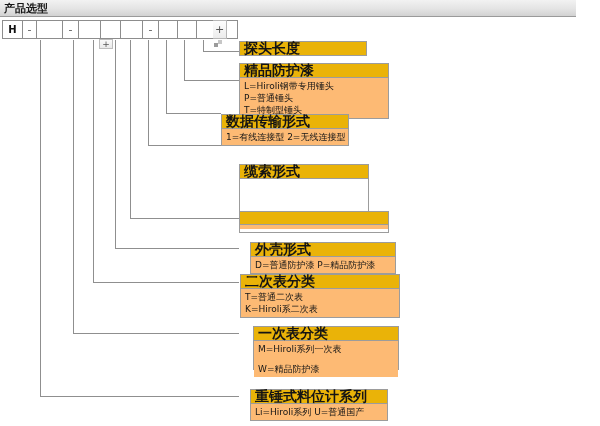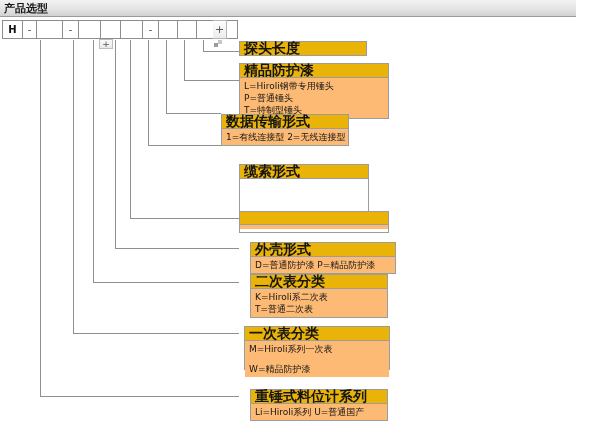--- a/index.html
+++ b/index.html
@@ -226,29 +226,29 @@
   </div>
 </div>
 
 <div class="callout" style="left:250px; top:242px; width:146px;">
   <div class="hdr">外壳形式</div>
   <div class="body">
     <div class="ln">D=普通防护漆  P=精品防护漆</div>
   </div>
 </div>
 
-<div class="callout" style="left:250px; top:274px; width:138px;">
+<div class="callout" style="left:240px; top:274px; width:160px;">
   <div class="hdr">二次表分类</div>
   <div class="body">
+    <div class="ln">T=普通二次表</div>
     <div class="ln">K=Hiroli系二次表</div>
-    <div class="ln">T=普通二次表</div>
-  </div>
-</div>
-
-<div class="callout" style="left:244px; top:326px; width:146px; height:44px;">
+  </div>
+</div>
+
+<div class="callout" style="left:253px; top:326px; width:146px; height:44px;">
   <div class="hdr">一次表分类</div>
   <div class="body">
     <div class="ln">M=Hiroli系列一次表</div>
     <div class="ln spacer"></div>
     <div class="ln">W=精品防护漆</div>
   </div>
 </div>
 
 <div class="callout" style="left:250px; top:389px; width:138px;">
   <div class="hdr">重锤式料位计系列</div>

